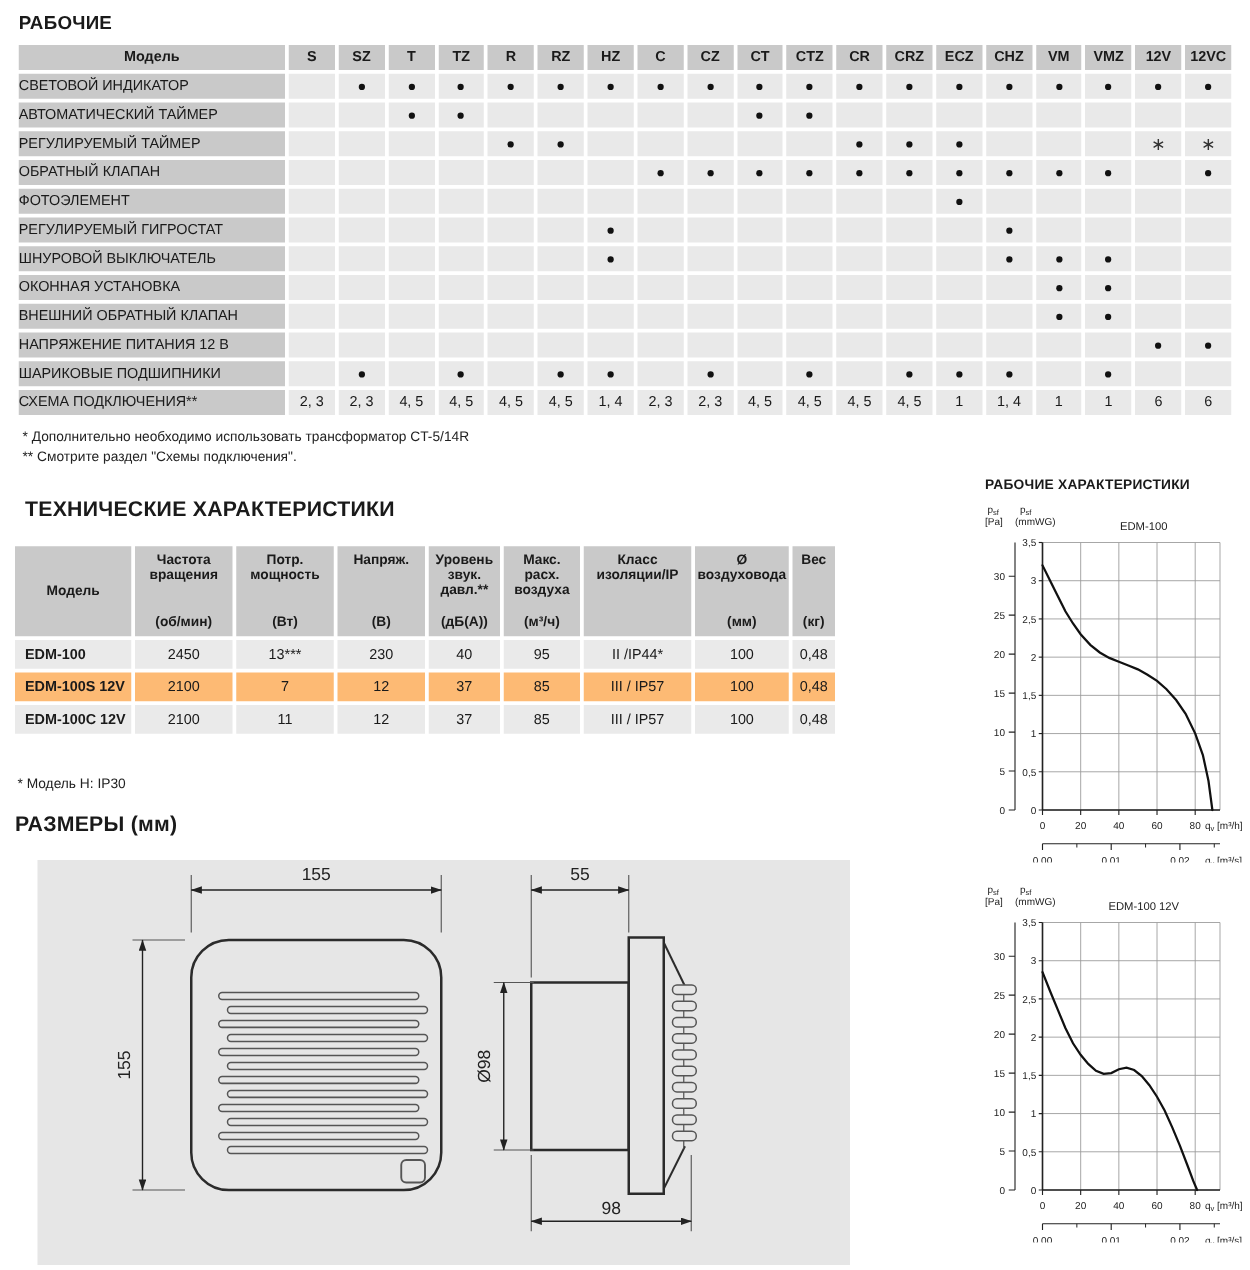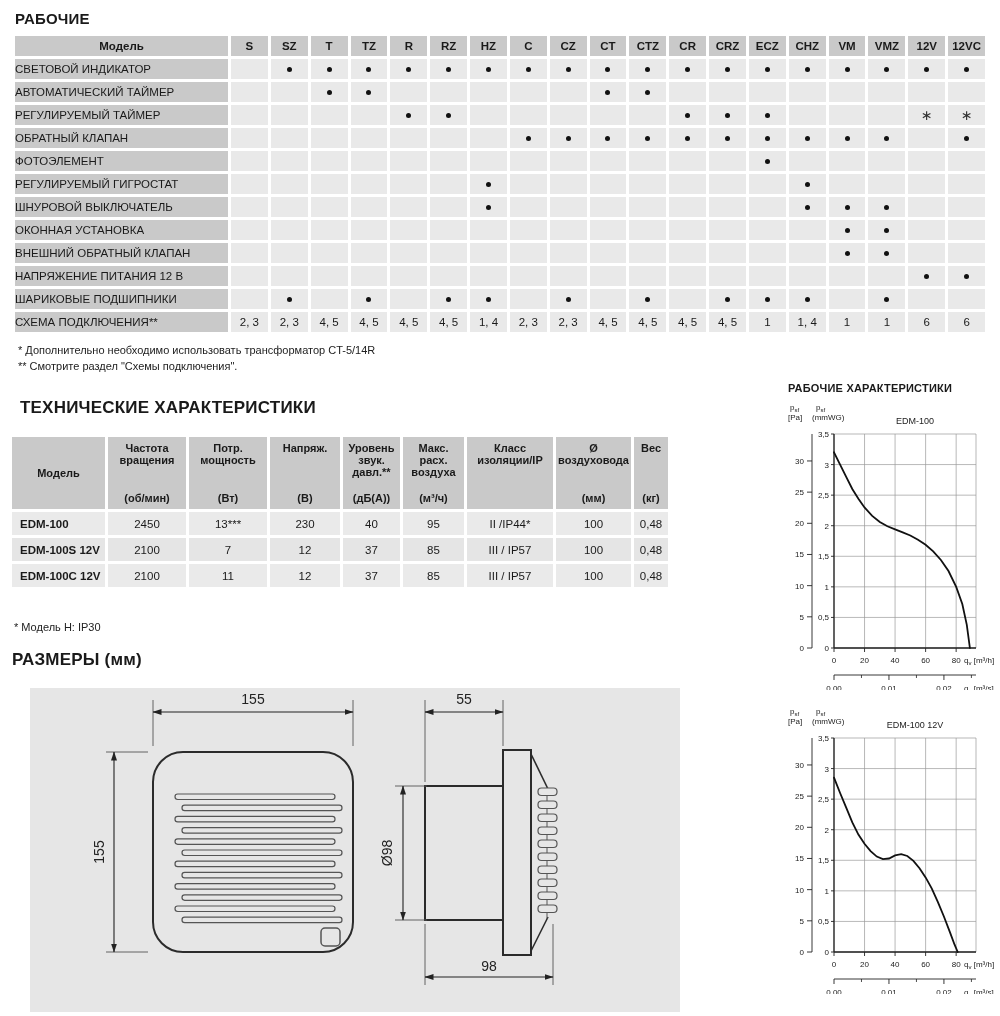--- a/index.html
+++ b/index.html
@@ -23,21 +23,21 @@
   
   #specs-table { left:12px; top:437px; width:656px; display:grid;
     grid-template-columns:93px 78px 78px 70px 57px 61px 86px 75px 34px; gap:3px; background:#fff; }
   .sp-head { background:#c9c9c9; height:72px; display:flex; flex-direction:column;
     justify-content:space-between; align-items:center; text-align:center;
     font-weight:bold; font-size:11px; padding:5px 2px; }
   .sp-head.center-v { justify-content:center; }
   .sp-cell { height:23px; display:flex; align-items:center; justify-content:center; font-size:11.5px; }
   .sp-cell.first { justify-content:flex-start; padding-left:8px; font-weight:bold; }
   .row-light { background:#eaeaea; }
-  .row-dark  { background:#e5e5e5;text-align:center; }
+  .row-dark  { background:#fdba74;text-align:center; }
 
   
   #drawing-box { left:30px; top:688px; width:650px; height:324px; background:#e6e6e6; }
   svg text { font-family:"Liberation Sans", sans-serif; }
   .chart-wrap { width:214px; }
 </style>
 </head>
 <body>
 
 <h1 class="abs sec-title" style="left:15px;top:10px;font-size:15px;">РАБОЧИЕ</h1>

